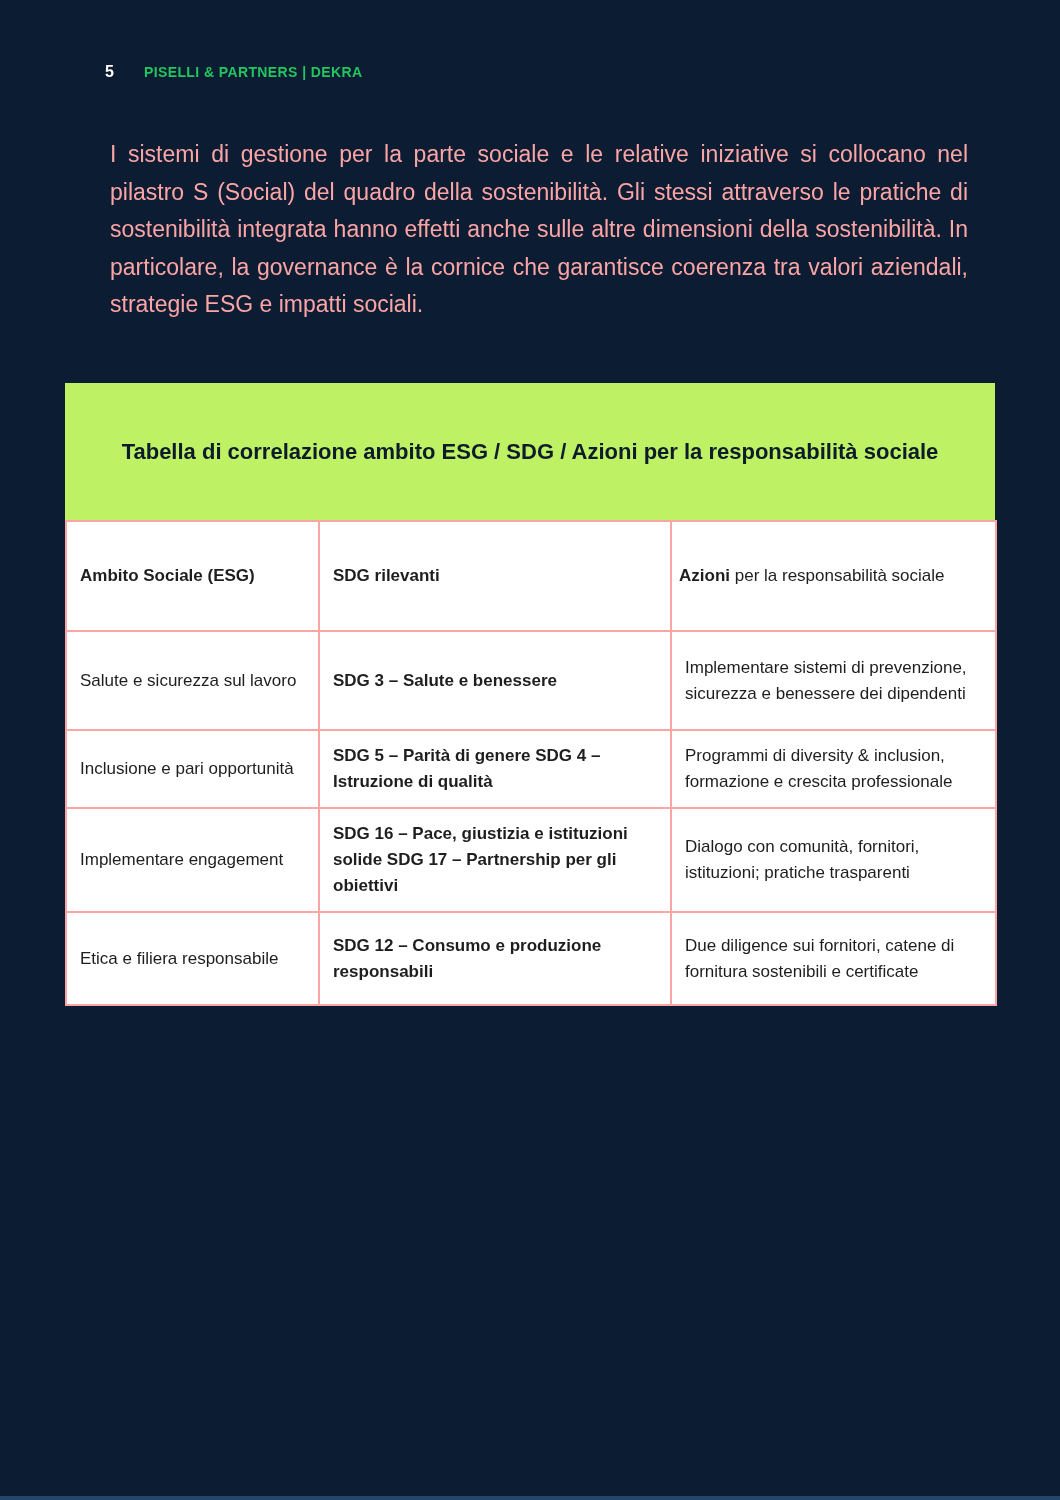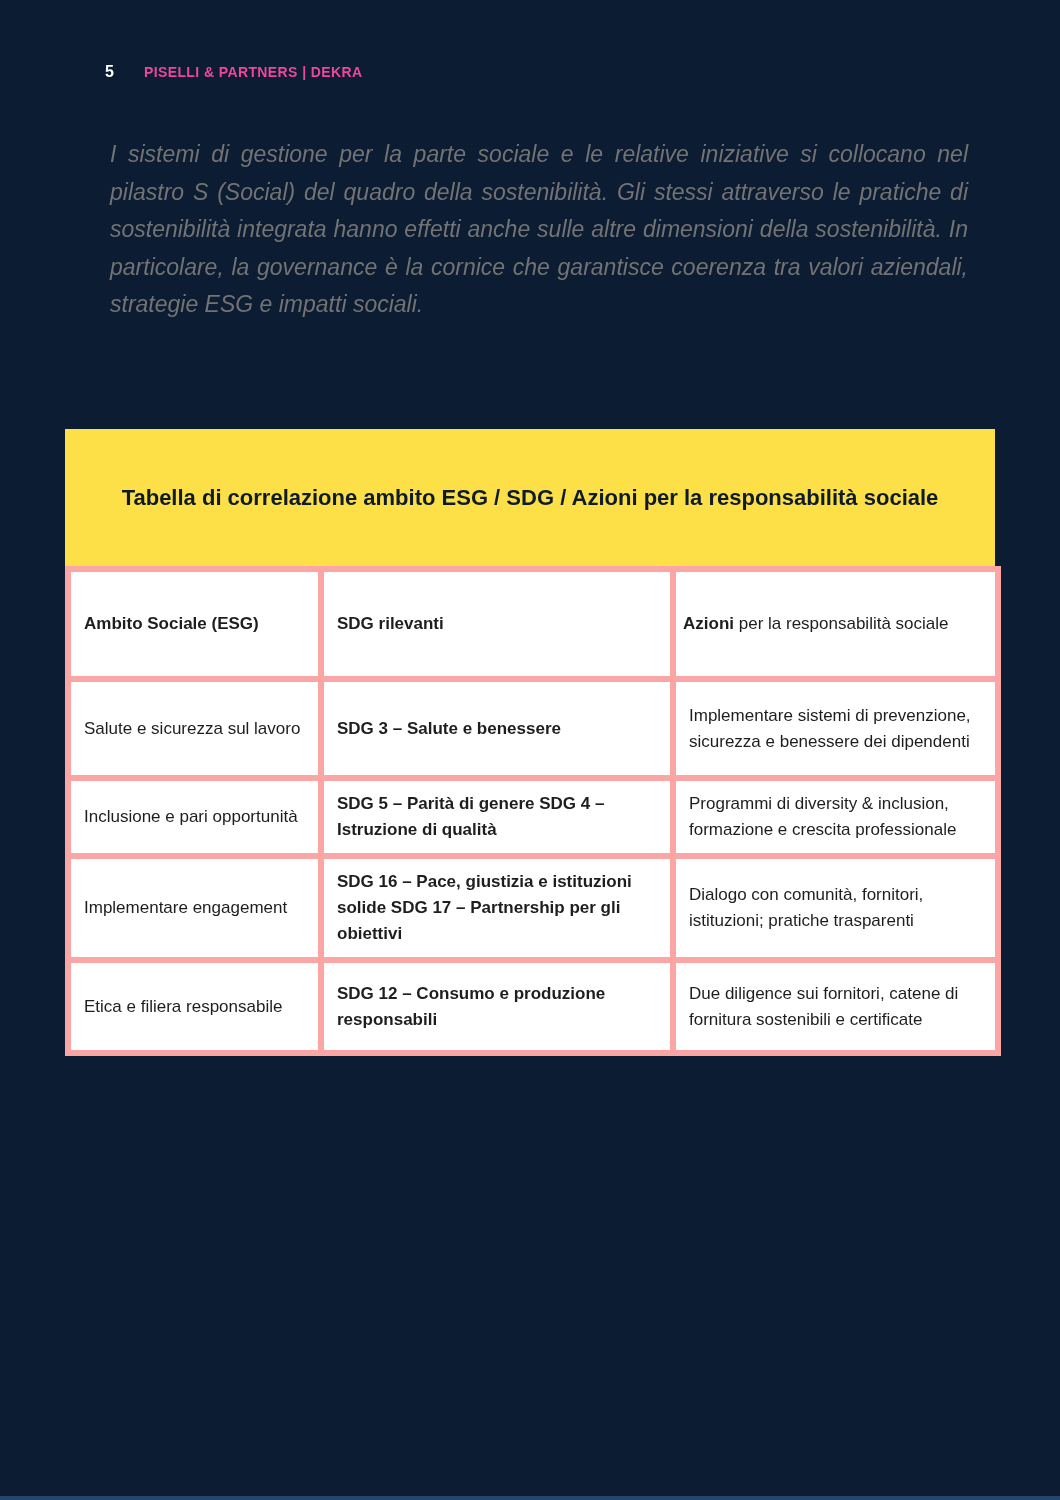--- a/index.html
+++ b/index.html
@@ -21,75 +21,73 @@
     display: flex;
     align-items: baseline;
     gap: 30px;
   }
   .page-number {
     color: #ffffff;
     font-size: 16px;
     font-weight: 700;
   }
   .brand-text {
-    color: #ec4899;
+    color: #22c55e;
     font-size: 14px;
     font-weight: 600;
     letter-spacing: 0.4px;
   }
 
   
   .intro {
     position: absolute;
     top: 136px;
     left: 110px;
     width: 858px;
-    color: #737373;
+    color: #fca5a5;
     font-size: 23px;
     line-height: 37.5px;
     text-align: justify;
     font-weight: 400;
-    font-style: italic;
   }
 
   
   .table-wrap {
     position: absolute;
     top: 383px;
     left: 65px;
     width: 930px;
   }
   .banner {
     width: 930px;
     height: 137px;
-    background: #fde047;
+    background: #bef264;
     display: flex;
     align-items: center;
     justify-content: center;
-    margin-top: 46px;
   }
   .banner-title {
     color: #0e1b2b;
     font-size: 22px;
     font-weight: 700;
     text-align: center;
     padding: 0 10px;
   }
 
   table.esg {
     width: 930px;
     border-collapse: collapse;
     table-layout: fixed;
     background: #ffffff;
   }
   table.esg col.c1 { width: 253px; }
   table.esg col.c2 { width: 352px; }
   table.esg col.c3 { width: 325px; }
   table.esg td, table.esg th {
-    border: 6px solid #fca5a5;
+    border: 2px solid #fca5a5;
     vertical-align: middle;
     padding: 8px 14px 8px 13px;
     font-size: 17px;
     line-height: 26px;
     color: #1e1e1e;
     text-align: left;
     font-weight: 400;
     background: #ffffff;
   }
   table.esg th { font-weight: 700; }

